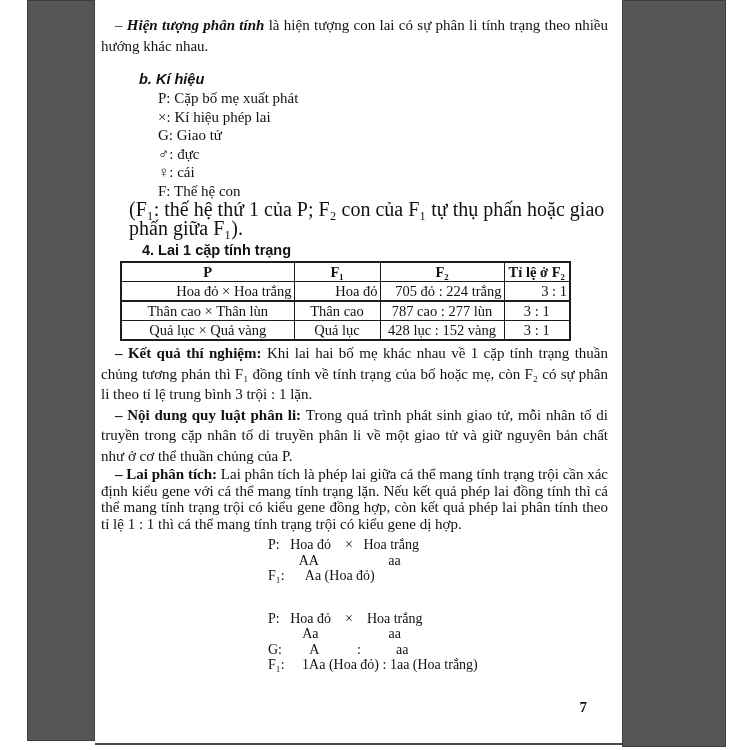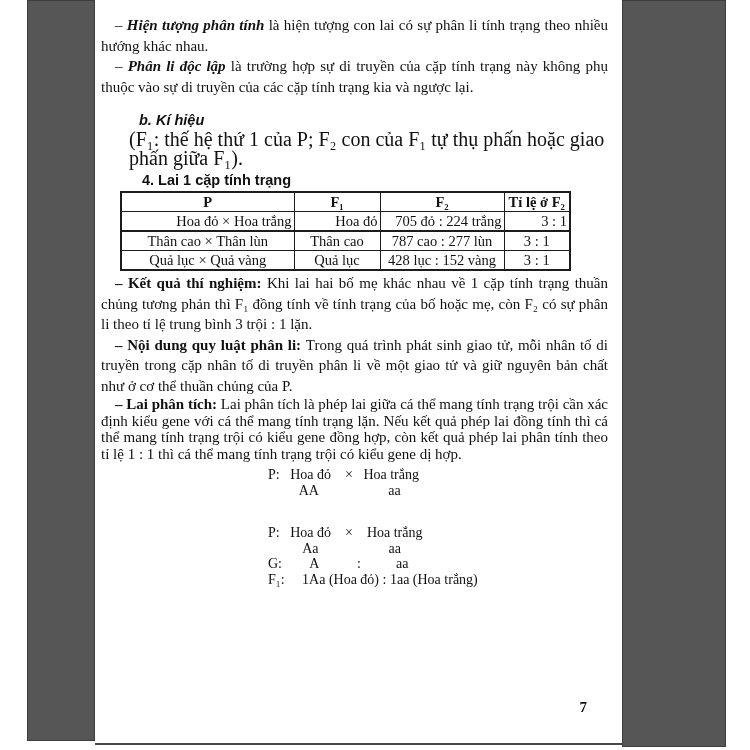--- a/index.html
+++ b/index.html
@@ -34,24 +34,31 @@
 </head>
 <body>
 
 <div class="canvas">
   <div class="band band-left"></div>
   <div class="band band-right"></div>
 
   <div class="page">
 
     <p class="para"><span>– </span><span class="st-b st-i">Hiện tượng phân tính</span><span> là hiện tượng con lai có sự phân li tính trạng theo nhiều hướng khác nhau.</span></p>
-    <p class="para"><span>– </span><span class="st-b st-i">Phân li độc lập</span><span> là trường hợp sự di truyền của cặp tính trạng này không phụ thuộc vào sự di truyền của các cặp tính trạng kia và ngược lại.</span></p>
 
     <div class="h-sans h-it">b. Kí hiệu</div>
 
+    <div class="symbols">
+        <div>P: Cặp bố mẹ xuất phát</div>
+        <div>×: Kí hiệu phép lai</div>
+        <div>G: Giao tử</div>
+        <div>♂: đực</div>
+        <div>♀: cái</div>
+        <div>F: Thế hệ con</div>
+      </div>
     <div class="symbols-note">(F₁: thế hệ thứ 1 của P; F₂ con của F₁ tự thụ phấn hoặc giao phấn giữa F₁).</div>
 
     <div class="h-sans h-sec">4. Lai 1 cặp tính trạng</div>
 
     <table class="gtable">
       <colgroup>
         <col class="col-p">
           <col class="col-f1">
           <col class="col-f2">
           <col class="col-r">
@@ -83,18 +90,18 @@
             <td>428 lục : 152 vàng</td>
             <td>3 : 1</td>
           </tr>
         </tbody>
     </table>
 
     <p class="para"><span class="st-b">– Kết quả thí nghiệm: </span><span>Khi lai hai bố mẹ khác nhau về 1 cặp tính trạng thuần chủng tương phản thì F₁ đồng tính về tính trạng của bố hoặc mẹ, còn F₂ có sự phân li theo tỉ lệ trung bình 3 trội : 1 lặn.</span></p>
     <p class="para"><span class="st-b">– Nội dung quy luật phân li: </span><span>Trong quá trình phát sinh giao tử, mỗi nhân tố di truyền trong cặp nhân tố di truyền phân li về một giao tử và giữ nguyên bản chất như ở cơ thể thuần chủng của P.</span></p>
     <p class="para tight"><span class="st-b">– Lai phân tích: </span><span>Lai phân tích là phép lai giữa cá thể mang tính trạng trội cần xác định kiểu gene với cá thể mang tính trạng lặn. Nếu kết quả phép lai đồng tính thì cá thể mang tính trạng trội có kiểu gene đồng hợp, còn kết quả phép lai phân tính theo tỉ lệ 1 : 1 thì cá thể mang tính trạng trội có kiểu gene dị hợp.</span></p>
 
-    <div class="cross cross-1"><div>P:   Hoa đỏ    ×   Hoa trắng</div><div>         AA                    aa</div></div>
+    <div class="cross cross-1"><div>P:   Hoa đỏ    ×   Hoa trắng</div><div>         AA                    aa</div><div>F₁:      Aa (Hoa đỏ)</div></div>
     <div class="cross cross-2"><div>P:   Hoa đỏ    ×    Hoa trắng</div><div>          Aa                    aa</div><div>G:        A           :          aa</div><div>F₁:     1Aa (Hoa đỏ) : 1aa (Hoa trắng)</div></div>
 
     <div class="page-num">7</div>
   </div>
 </div>
 
 </body></html>

